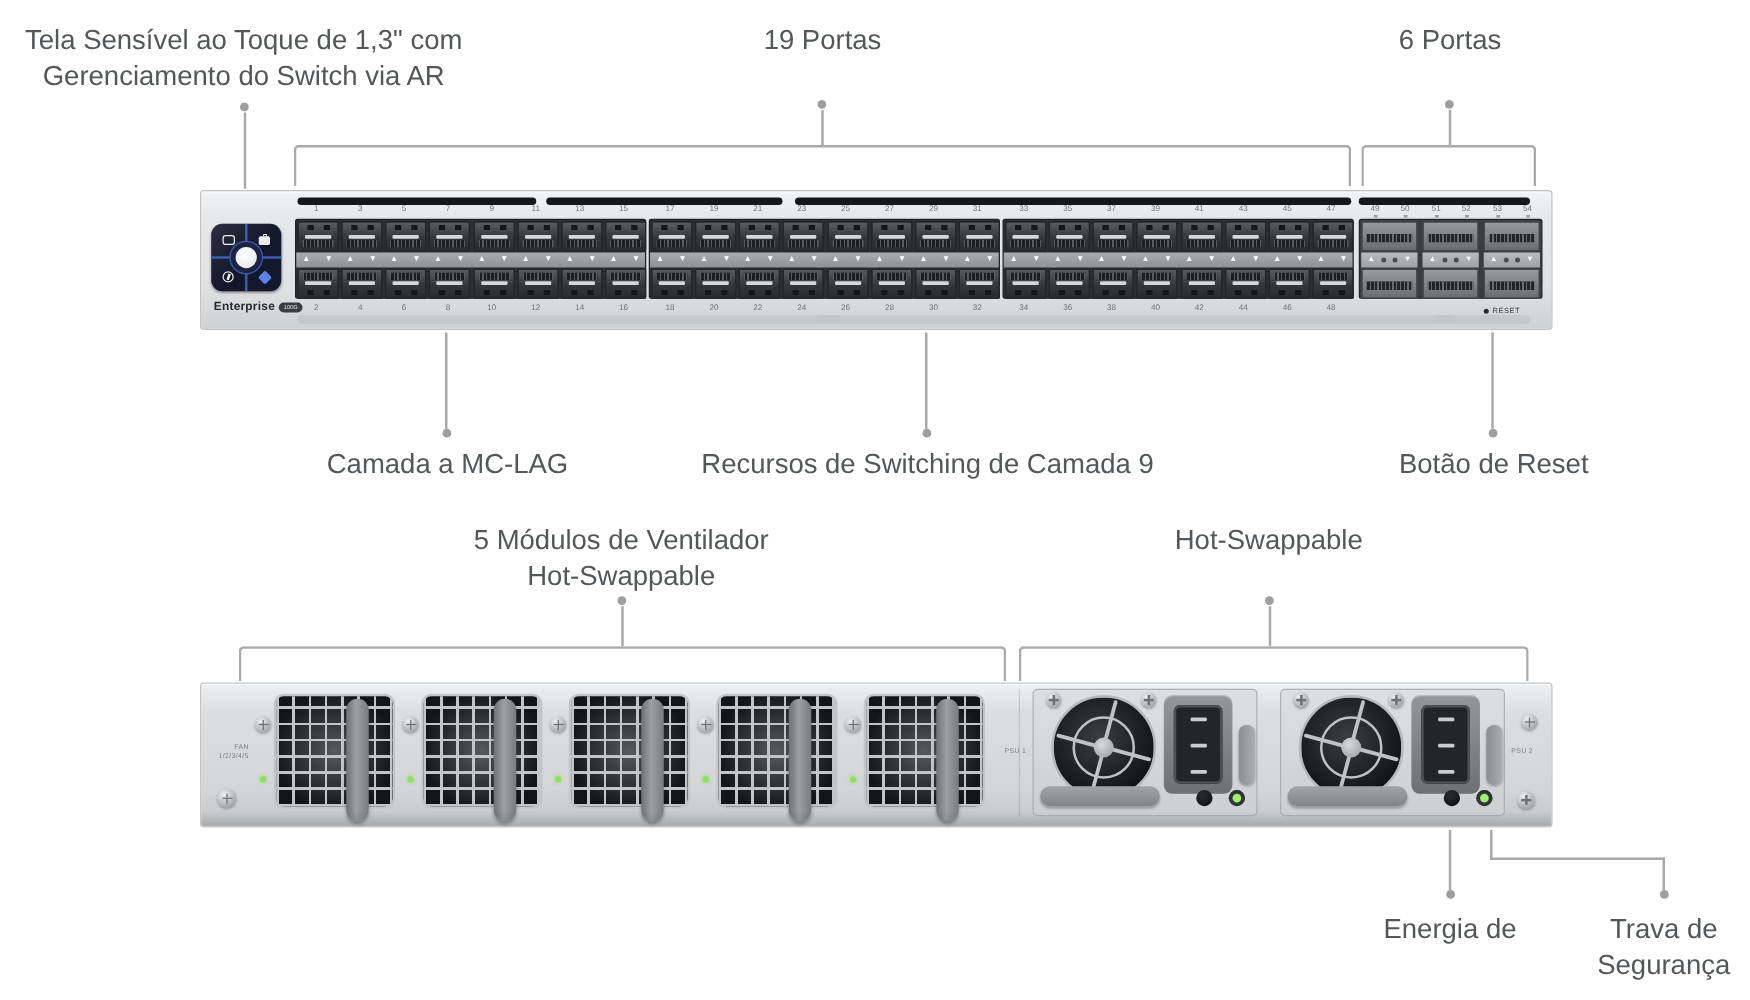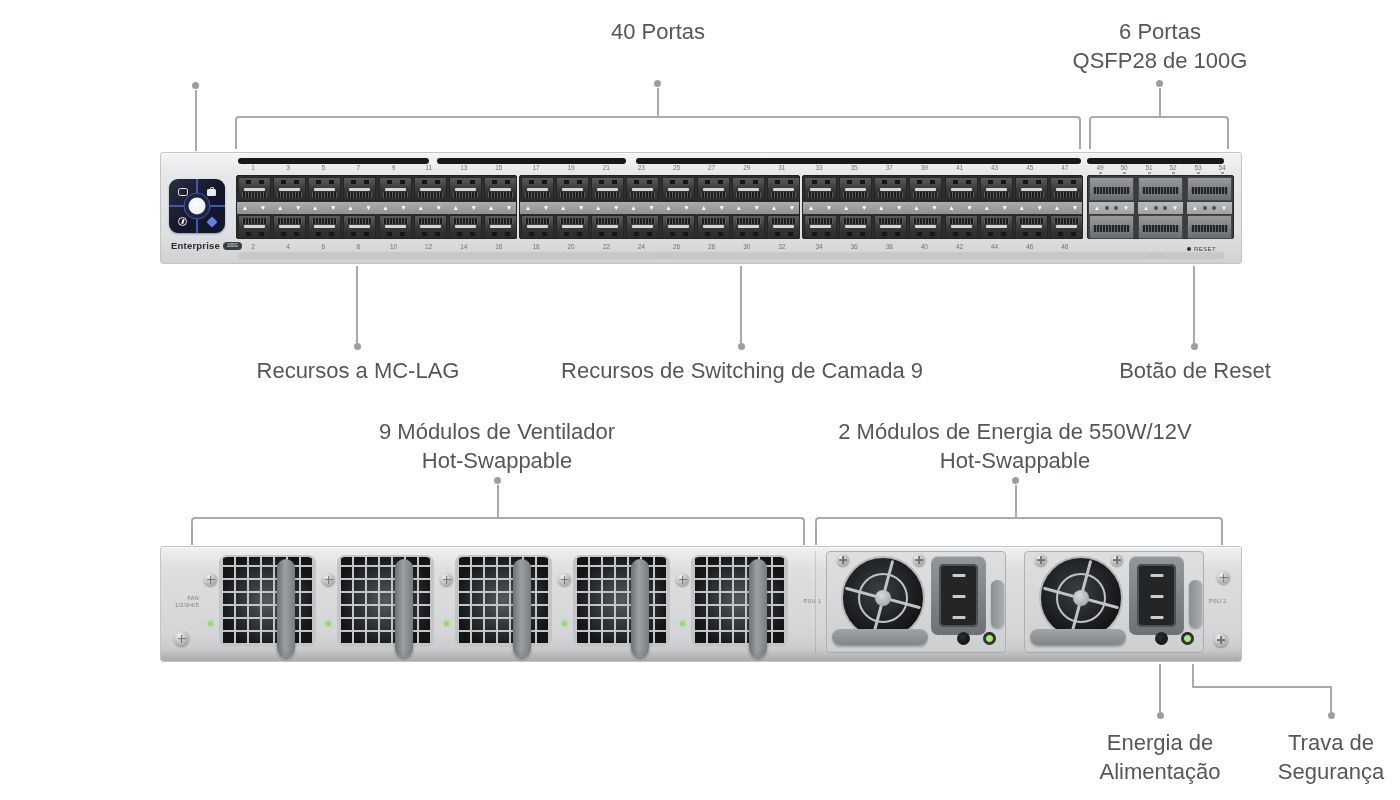--- a/index.html
+++ b/index.html
@@ -104,26 +104,29 @@
   .phandle{position:absolute;left:5px;top:77px;width:96px;height:16px;border-radius:8px;
         background:linear-gradient(180deg,#a2a5a7,#82858八 90%);
         background:linear-gradient(180deg,#a2a5a7,#828588);box-shadow:0 2px 2px rgba(0,0,0,.25);}
   .seam{position:absolute;top:4px;height:102px;width:1px;background:rgba(0,0,0,.12);}
 </style>
 </head>
 <body>
 
 <div id="stage">
 
+  <div class="lbl" style="left:0px;top:17px;width:390px;">
+    <span>Tela Sensível ao Toque de 1,3" com</span>
+    <span>Gerenciamento do Switch via AR</span>
+  </div>
   <div class="lbl" style="left:508px;top:17px;width:300px;">
-    <span>40 Portas</span>
+    <span>19 Portas</span>
   </div>
   <div class="lbl" style="left:1010px;top:17px;width:300px;">
     <span>6 Portas</span>
-    <span>QSFP28 de 100G</span>
   </div>
 
   <div class="cdot" style="left:192px;top:82px;"></div>
   <div class="cline" style="left:195px;top:90px;height:61px;"></div>
 
   <div class="cdot" style="left:654px;top:80px;"></div>
   <div class="cline" style="left:657px;top:88px;height:28px;"></div>
   <div class="bracket" style="left:235px;top:116px;width:846px;height:33px;"></div>
 
   <div class="cdot" style="left:1156px;top:80px;"></div>
@@ -500,41 +503,40 @@
 
     <div class="resetrow">
       <span class="resetdot"></span>
       <span class="resettxt">RESET</span>
     </div>
   </div>
 
   <div class="cline" style="left:356px;top:266px;height:77px;"></div>
   <div class="cdot" style="left:354px;top:343px;"></div>
   <div class="lbl" style="left:208px;top:356px;width:300px;">
-    <span>Recursos a MC-LAG</span>
+    <span>Camada a MC-LAG</span>
   </div>
 
   <div class="cline" style="left:740px;top:266px;height:77px;"></div>
   <div class="cdot" style="left:738px;top:343px;"></div>
   <div class="lbl" style="left:542px;top:356px;width:400px;">
     <span>Recursos de Switching de Camada 9</span>
   </div>
 
   <div class="cline" style="left:1193px;top:266px;height:77px;"></div>
   <div class="cdot" style="left:1191px;top:343px;"></div>
   <div class="lbl" style="left:1045px;top:356px;width:300px;">
     <span>Botão de Reset</span>
   </div>
 
   <div class="lbl" style="left:347px;top:417px;width:300px;">
-    <span>9 Módulos de Ventilador</span>
+    <span>5 Módulos de Ventilador</span>
     <span>Hot-Swappable</span>
   </div>
   <div class="lbl" style="left:815px;top:417px;width:400px;">
-    <span>2 Módulos de Energia de 550W/12V</span>
     <span>Hot-Swappable</span>
   </div>
   <div class="cdot" style="left:494px;top:477px;"></div>
   <div class="cline" style="left:497px;top:485px;height:32px;"></div>
   <div class="bracket" style="left:191px;top:517px;width:614px;height:28px;"></div>
   <div class="cdot" style="left:1012px;top:477px;"></div>
   <div class="cline" style="left:1015px;top:485px;height:32px;"></div>
   <div class="bracket" style="left:815px;top:517px;width:408px;height:28px;"></div>
 
   <div class="chassis" style="top:546px;height:116px;background:linear-gradient(180deg,#eef0f1 0%,#dcdee0 20%,#d3d5d7 75%,#c3c5c7 100%);">
@@ -633,21 +635,20 @@
           <div class="pled"></div>
         </div>
       </div>
     <div class="rshadow"></div>
   </div>
 
   <div class="cline" style="left:1159px;top:664px;height:48px;"></div>
   <div class="cdot" style="left:1157px;top:712px;"></div>
   <div class="lbl" style="left:1060px;top:728px;width:200px;">
     <span>Energia de</span>
-    <span>Alimentação</span>
   </div>
   <div class="cline" style="left:1192px;top:664px;height:24px;"></div>
   <div class="chline" style="left:1192px;top:686px;width:140px;"></div>
   <div class="cline" style="left:1330px;top:686px;height:26px;"></div>
   <div class="cdot" style="left:1328px;top:712px;"></div>
   <div class="lbl" style="left:1236px;top:728px;width:190px;">
     <span>Trava de</span>
     <span>Segurança</span>
   </div>
 

